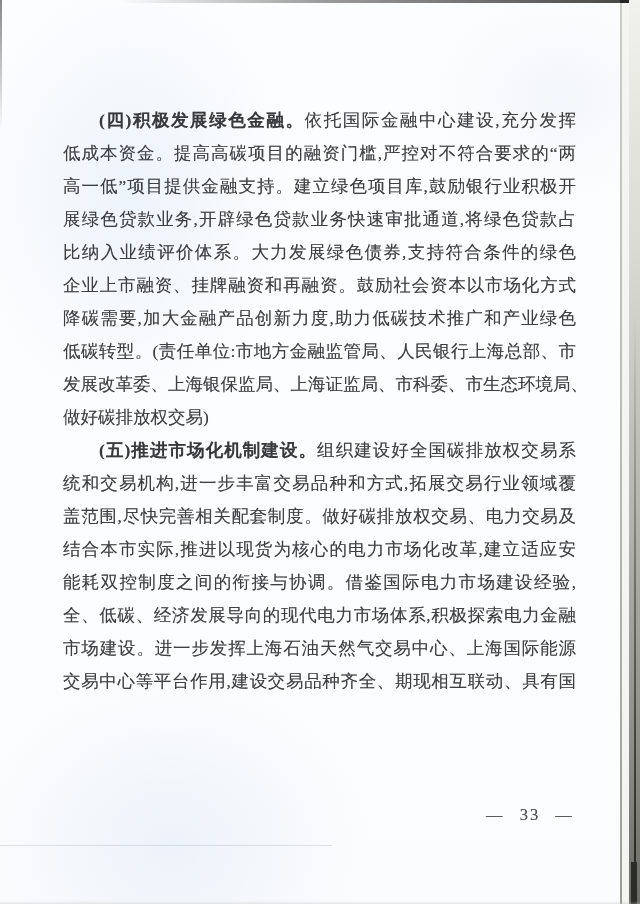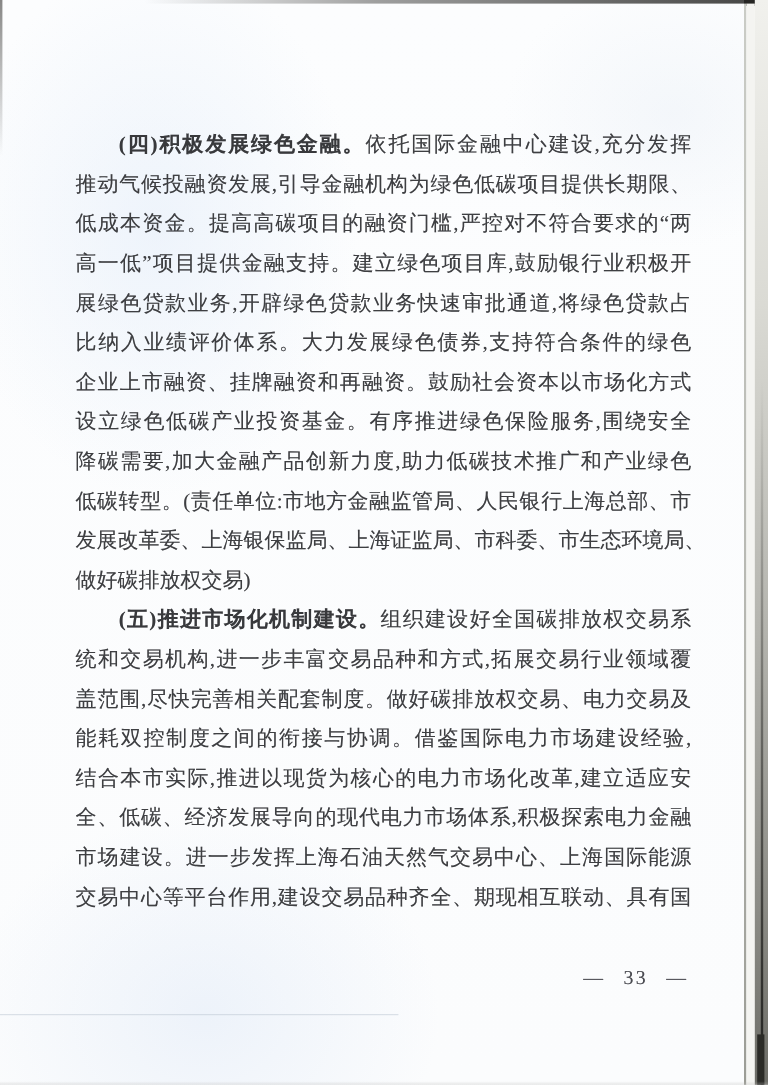--- a/index.html
+++ b/index.html
@@ -102,36 +102,34 @@
     text-shadow: 0 0 0.5px rgba(70,70,75,0.4);
     margin-left: 34px;
   }
 </style>
 </head>
 <body>
 
 <div class="page">
   <div class="textblock">
       <div class="line indent"><span class="bold">(四)积极发展绿色金融。</span><span>依托国际金融中心建设,充分发挥</span></div>
-      <div class="line"><span>推动气候投融资发展,引导金融机构为绿色低碳项目提供长期限、</span></div>
       <div class="line"><span>低成本资金。提高高碳项目的融资门槛,严控对不符合要求的“两</span></div>
       <div class="line"><span>高一低”项目提供金融支持。建立绿色项目库,鼓励银行业积极开</span></div>
       <div class="line"><span>展绿色贷款业务,开辟绿色贷款业务快速审批通道,将绿色贷款占</span></div>
       <div class="line"><span>比纳入业绩评价体系。大力发展绿色债券,支持符合条件的绿色</span></div>
       <div class="line"><span>企业上市融资、挂牌融资和再融资。鼓励社会资本以市场化方式</span></div>
-      <div class="line"><span>设立绿色低碳产业投资基金。有序推进绿色保险服务,围绕安全</span></div>
       <div class="line"><span>降碳需要,加大金融产品创新力度,助力低碳技术推广和产业绿色</span></div>
       <div class="line"><span>低碳转型。(责任单位:市地方金融监管局、人民银行上海总部、市</span></div>
       <div class="line"><span>发展改革委、上海银保监局、上海证监局、市科委、市生态环境局、</span></div>
       <div class="line flush"><span>做好碳排放权交易)</span></div>
       <div class="line indent"><span class="bold">(五)推进市场化机制建设。</span><span>组织建设好全国碳排放权交易系</span></div>
       <div class="line"><span>统和交易机构,进一步丰富交易品种和方式,拓展交易行业领域覆</span></div>
       <div class="line"><span>盖范围,尽快完善相关配套制度。做好碳排放权交易、电力交易及</span></div>
+      <div class="line"><span>结合本市实际,推进以现货为核心的电力市场化改革,建立适应安</span></div>
       <div class="line"><span>能耗双控制度之间的衔接与协调。借鉴国际电力市场建设经验,</span></div>
-      <div class="line"><span>结合本市实际,推进以现货为核心的电力市场化改革,建立适应安</span></div>
       <div class="line"><span>全、低碳、经济发展导向的现代电力市场体系,积极探索电力金融</span></div>
       <div class="line"><span>市场建设。进一步发挥上海石油天然气交易中心、上海国际能源</span></div>
       <div class="line"><span>交易中心等平台作用,建设交易品种齐全、期现相互联动、具有国</span></div>
     </div>
   <div class="page-number">— 33 —</div>
 
   <div class="artifact-hline"></div>
   <div class="edge-top"></div>
   <div class="edge-top-right"></div>
   <div class="edge-left-top"></div>

